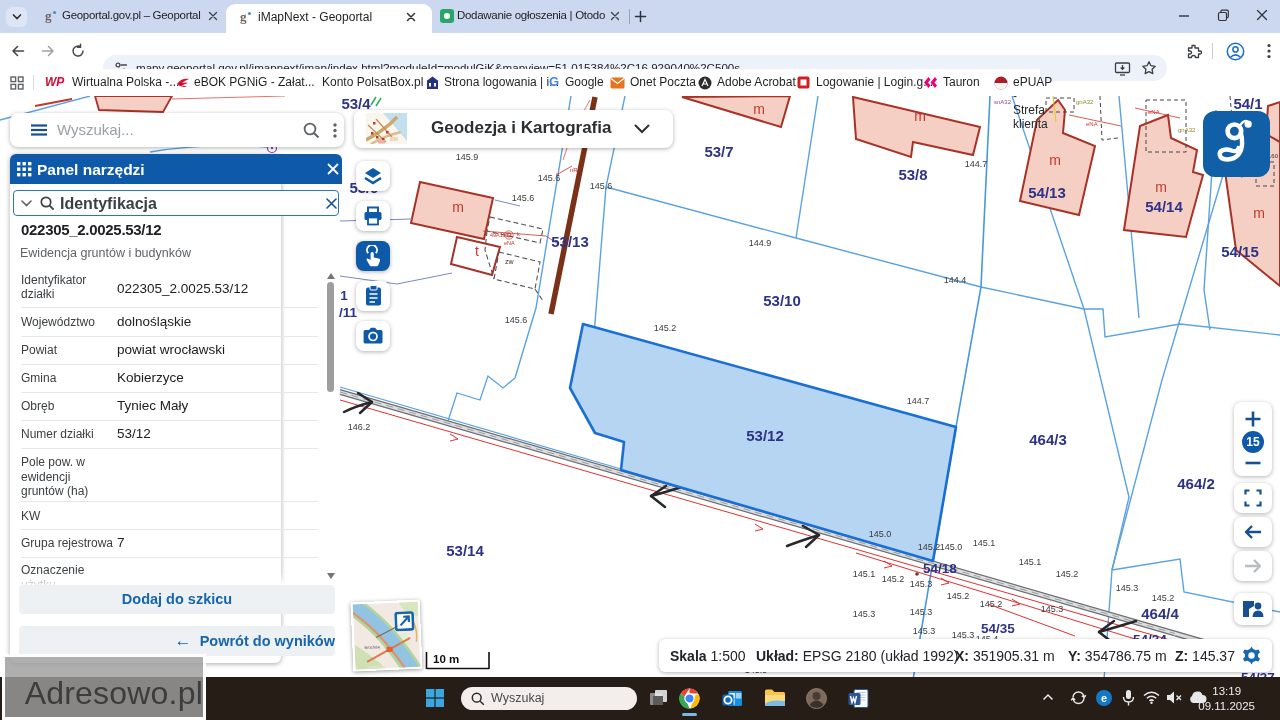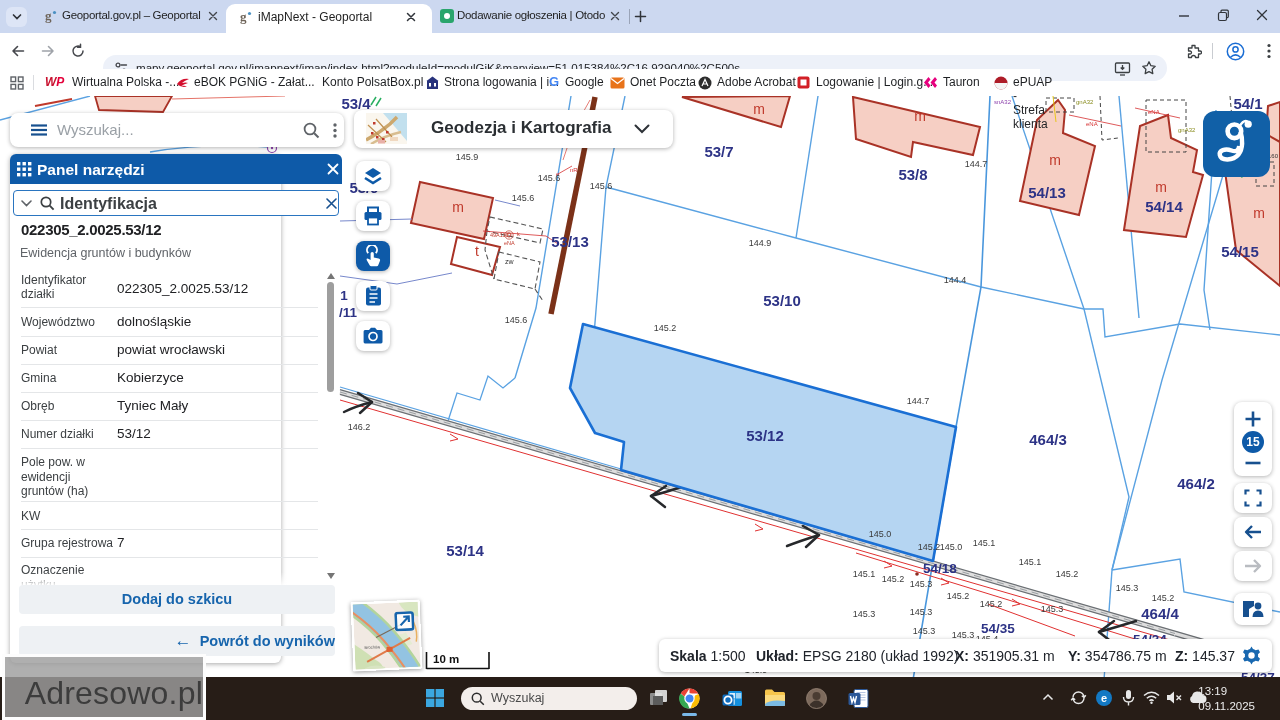--- a/index.html
+++ b/index.html
@@ -702,18 +702,18 @@
       <circle cx="8.5" cy="11.7" r="1.2" fill="#e8e8e8"></circle>
     </svg>
   <svg class="abs" style="left:1166px;top:13px" width="17" height="15" viewBox="0 0 17 15">
       <path d="M1 5 H4 L8 1.5 V13.5 L4 10 H1 Z" fill="#e8e8e8"></path>
       <path d="M10.5 5.5 L15 10 M15 5.5 L10.5 10" stroke="#e8e8e8" stroke-width="1.4"></path>
     </svg>
   <svg class="abs" style="left:1188px;top:14px" width="19" height="13" viewBox="0 0 19 13">
       <path d="M5 12 H14.5 A4 4 0 0 0 14.5 4 A5.5 5.5 0 0 0 4 5 A3.8 3.8 0 0 0 5 12 Z" fill="#e8e8e8"></path>
       <path d="M11 1 L13.5 3.5" stroke="#e8e8e8" stroke-width="1.2"></path>
     </svg>
-  <div class="abs" style="right:25px;top:7px;font-size:11.5px;color:#ececec;text-align:left;line-height:14.5px">13:19<br>09.11.2025</div>
+  <div class="abs" style="right:25px;top:7px;font-size:11.5px;color:#ececec;text-align:center;line-height:14.5px">13:19<br>09.11.2025</div>
 </div>
 
 <div class="abs" id="watermark" style="left:2px;top:654px;width:204px;height:66px;background:rgba(158,158,158,0.82);border:3px solid #fdfdfd;text-align:right">
   <span style="font-size:32px;color:#3c3c3c;letter-spacing:0.2px;line-height:72px">Adresowo.pl</span>
 </div>
 
 </body></html>

